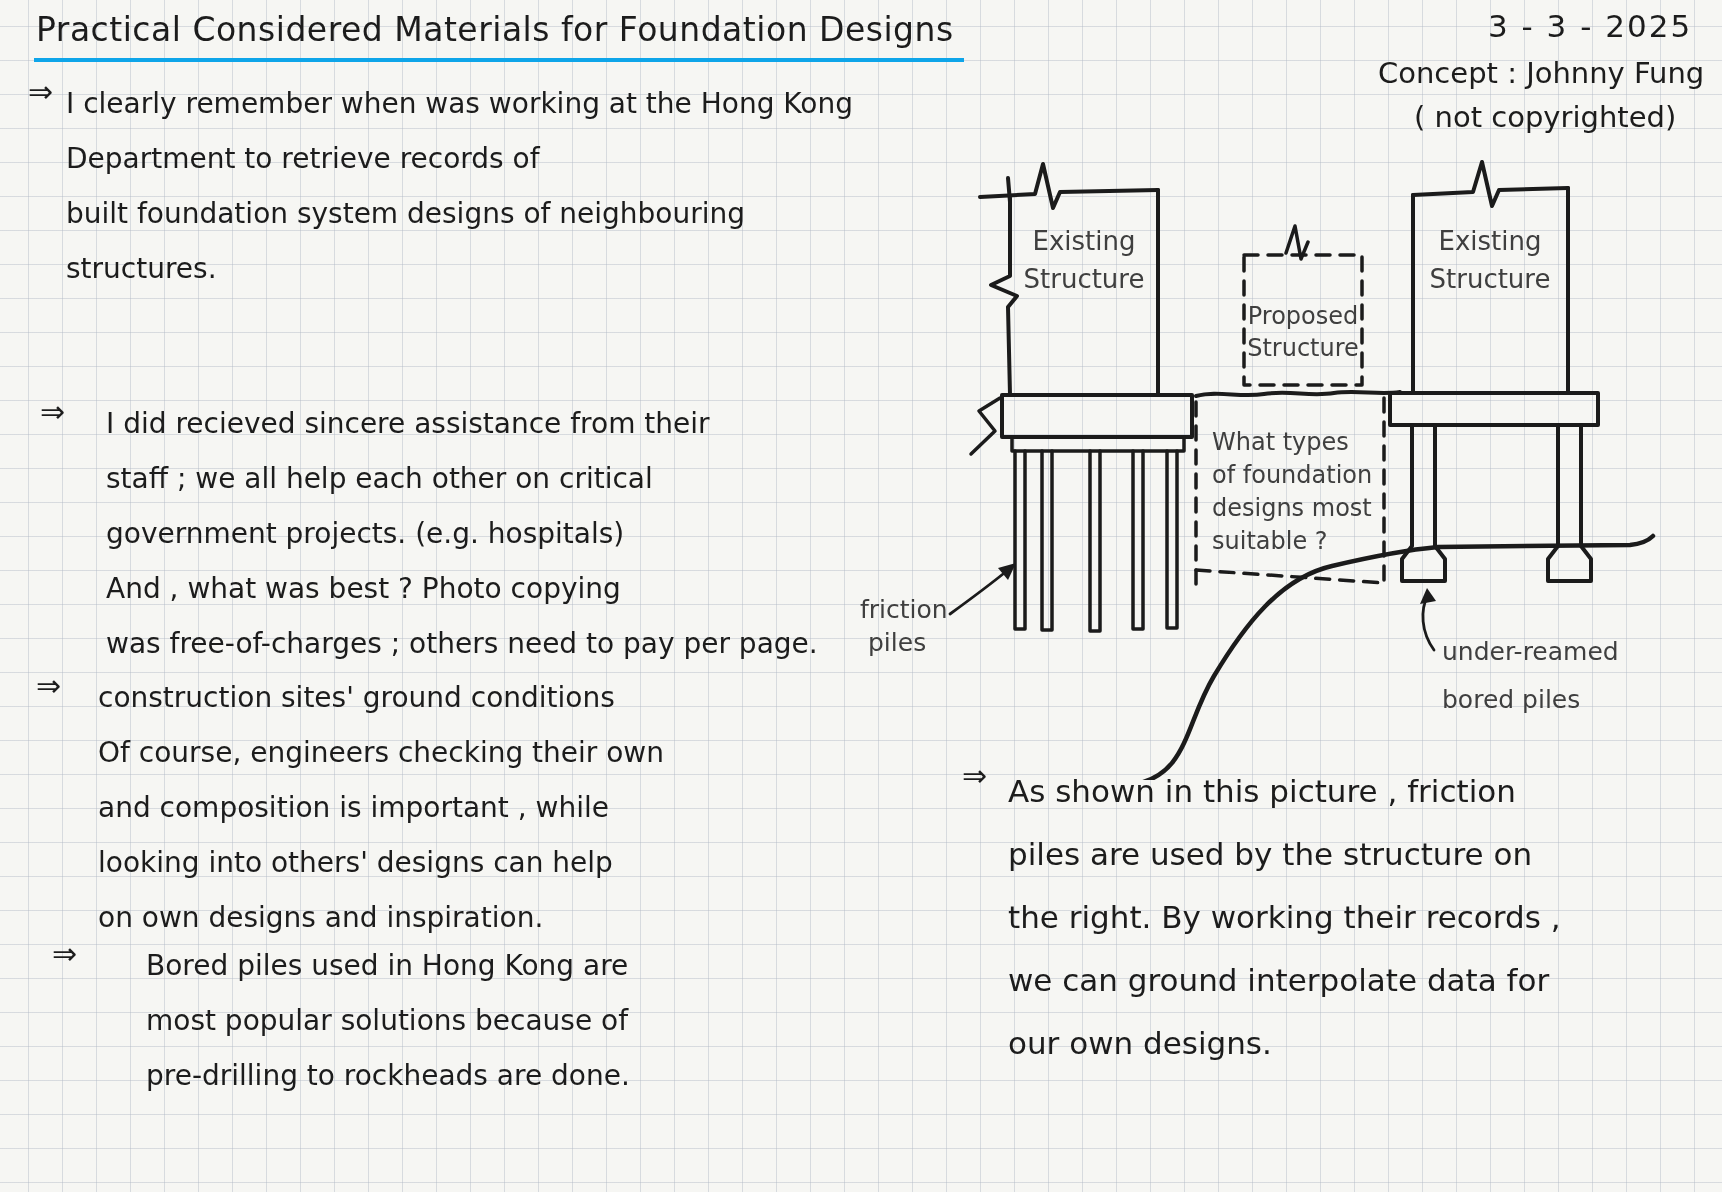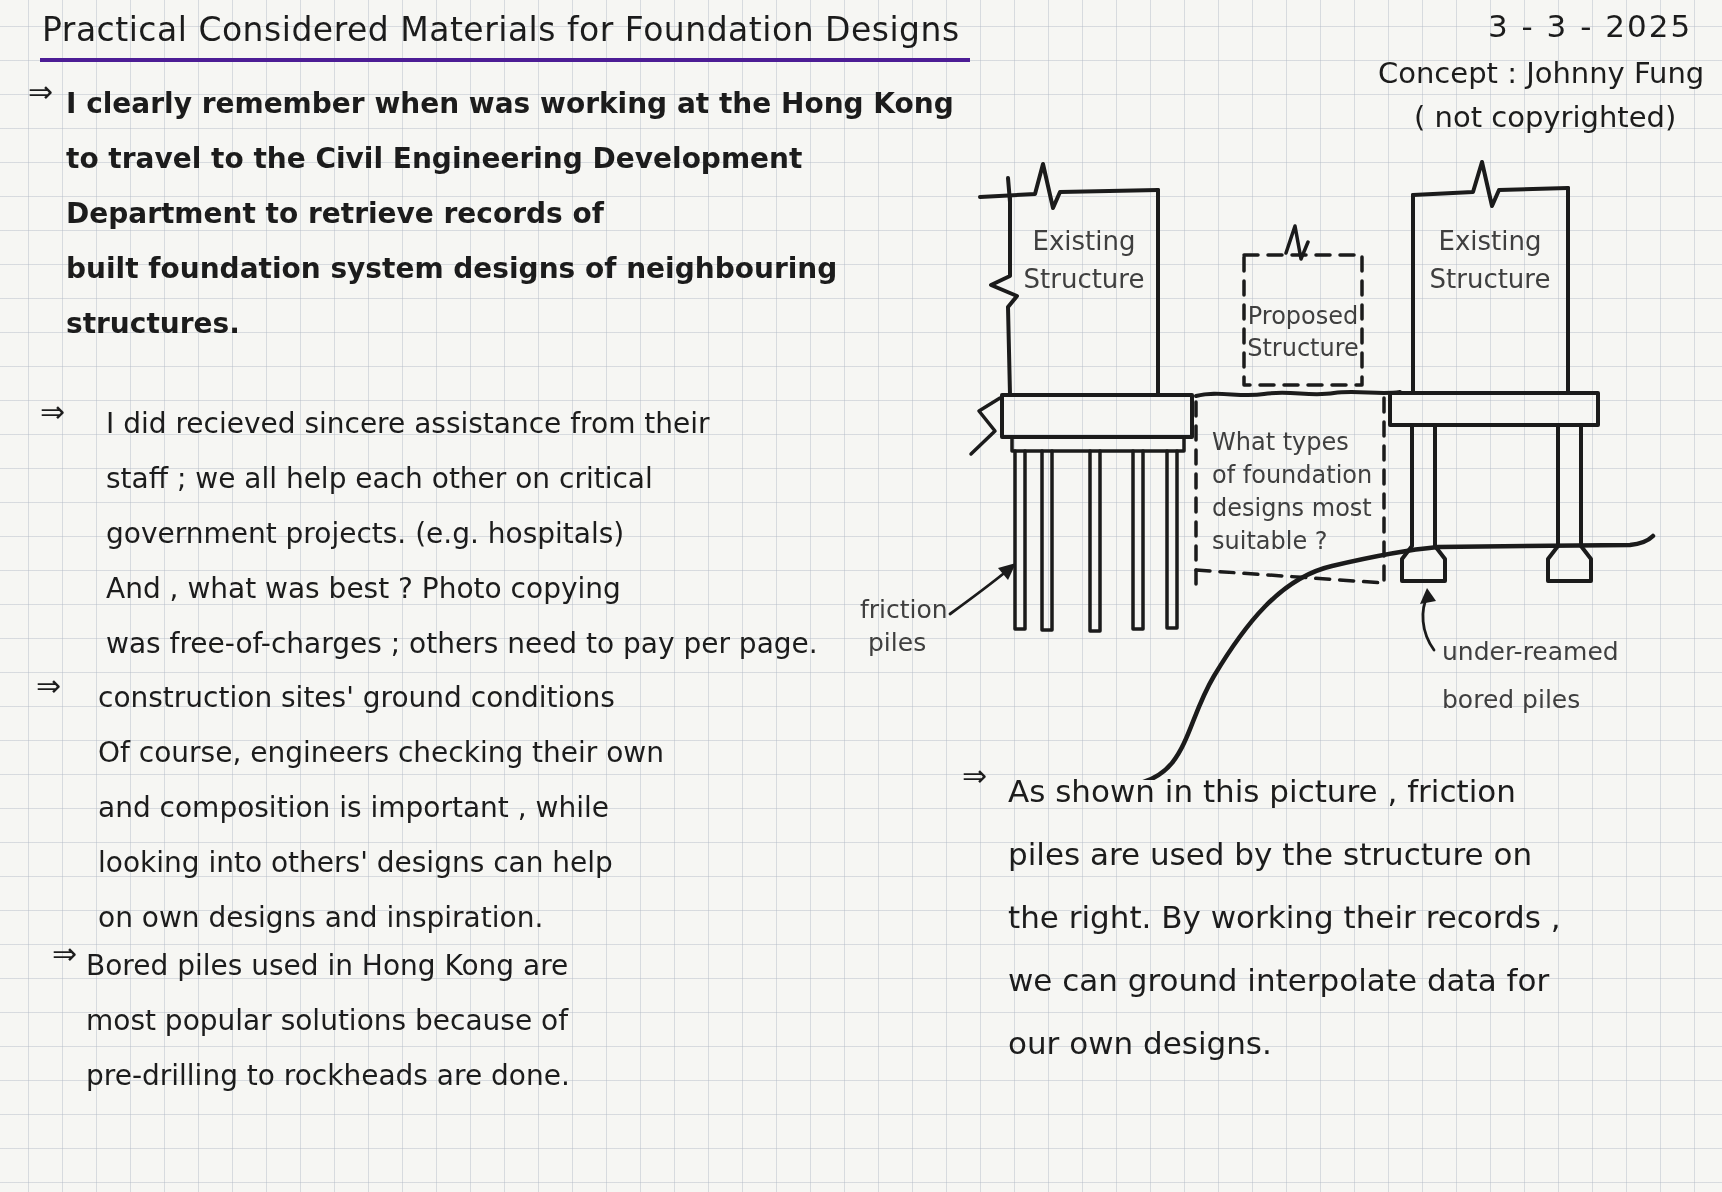--- a/index.html
+++ b/index.html
@@ -9,35 +9,35 @@
     background-image:
       linear-gradient(to right, rgba(178,186,199,0.45) 1px, transparent 1px),
       linear-gradient(to bottom, rgba(178,186,199,0.45) 1px, transparent 1px);
     background-size:34px 34px;
     background-position:-6px -8px;
     font-family:"DejaVu Sans", sans-serif;
     color:#1c1c1c;
   }
   .abs{position:absolute;}
   #title{
-    left:40px;top:10px;font-size:33px;letter-spacing:.5px;
-    padding:0 10px 9px 2px;border-bottom:4px solid #4c1d95;
+    left:34px;top:10px;font-size:33px;letter-spacing:.5px;
+    padding:0 10px 9px 2px;border-bottom:4px solid #0ea5e9;
     white-space:nowrap;
   }
   #date{left:1488px;top:8px;font-size:31px;letter-spacing:2px;white-space:nowrap;text-align:right;}
   #concept{left:1378px;top:56px;font-size:29px;white-space:nowrap;}
   #copyright{left:1414px;top:100px;font-size:29px;white-space:nowrap;}
   .bullet{position:absolute;font-size:28px;}
   .bullet .mk{position:absolute;left:0;top:-2px;font-size:30px;}
   .bullet .lines{white-space:nowrap;}
   .bullet .ln{line-height:55px;height:55px;}
-  #p1 .lines{margin-left:38px;font-weight:bold;}
+  #p1 .lines{margin-left:38px;}
   #p2 .lines{margin-left:66px;}
   #p3 .lines{margin-left:62px;}
-  #p4 .lines{margin-left:34px;}
+  #p4 .lines{margin-left:94px;}
   #p5{font-size:31px;}
   #p5 .lines{margin-left:46px;}
   #p5 .ln{line-height:63px;height:63px;}
   #p1{left:28px;top:76px;}
   #p2{left:40px;top:396px;}
   #p3{left:36px;top:670px;}
   #p4{left:52px;top:938px;}
   #p5{left:962px;top:760px;}
   #diagram-svg{left:840px;top:140px;}
   svg text{font-family:"DejaVu Sans", sans-serif;fill:#3f3f3f;stroke:none;}
@@ -47,21 +47,20 @@
 
 <div id="title" class="abs">Practical Considered Materials for Foundation Designs</div>
 <div id="date" class="abs">3 - 3 - 2025</div>
 <div id="concept" class="abs">Concept : Johnny Fung</div>
 <div id="copyright" class="abs">( not copyrighted)</div>
 
 <div id="p1" class="bullet">
   <span class="mk">⇒</span>
   <div class="lines">
     <div class="ln">I clearly remember when was working at the Hong Kong</div>
-    <div class="ln">to travel to the Civil Engineering Development</div>
     <div class="ln">Department to retrieve records of</div>
     <div class="ln">built foundation system designs of neighbouring</div>
     <div class="ln">structures.</div>
   </div>
 </div>
 
 <div id="p2" class="bullet">
   <span class="mk">⇒</span>
   <div class="lines">
     <div class="ln">I did recieved sincere assistance from their</div>

